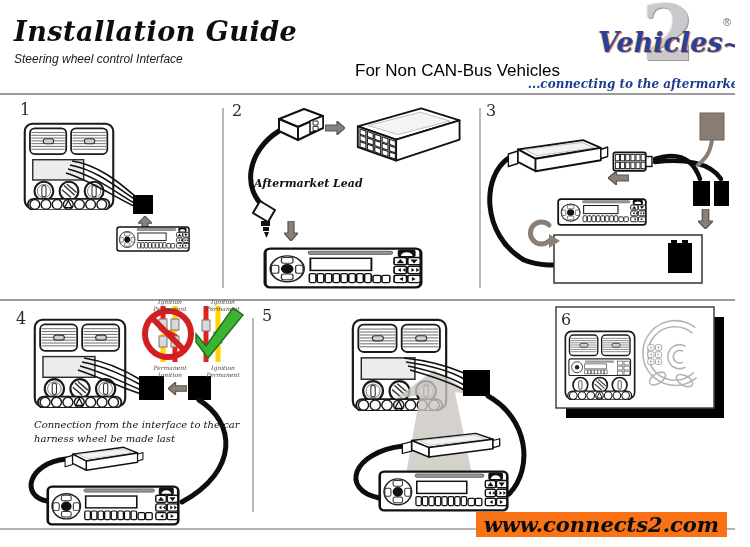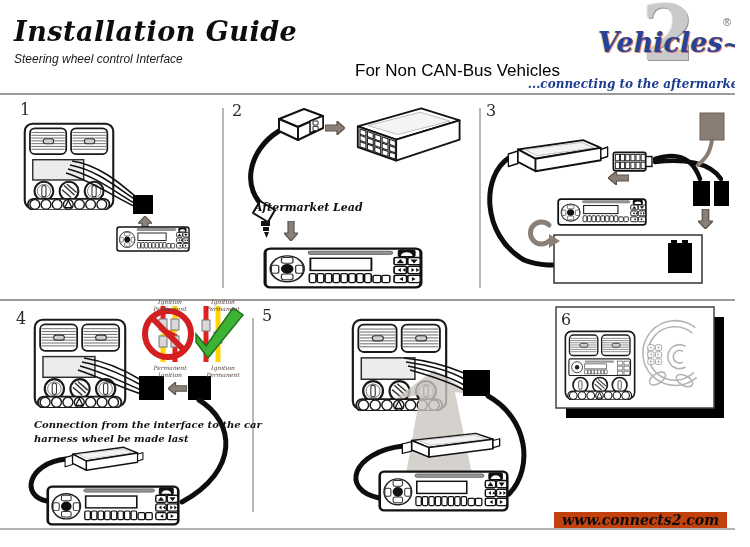--- a/index.html
+++ b/index.html
@@ -22,28 +22,28 @@
   .logo-script{position:absolute;left:2px;top:24px;font-family:"DejaVu Serif",serif;font-weight:bold;
                font-style:italic;font-size:27px;color:#27429b;z-index:2;
                text-shadow:1px 1px 0 rgba(200,34,34,.55),-1px 0 0 rgba(221,187,0,.55);}
   .logo-swash{font-size:22px;}
   .logo-reg{position:absolute;left:127px;top:13px;font-size:11px;color:#6b6b6b;z-index:2;}
   .logo-tagline{position:absolute;right:4px;top:74px;font-family:"DejaVu Serif",serif;font-weight:bold;
                 font-style:italic;font-size:12px;color:#1c3d8e;z-index:2;white-space:nowrap;}
   
   .num{font-family:"DejaVu Serif",serif;font-size:16px;color:#2a2a2a;z-index:6;}
   .lead-label{left:254px;top:177px;font-family:"DejaVu Serif",serif;font-weight:bold;font-style:italic;
-              font-size:11px;color:#111;z-index:6;margin-top:24px;}
-  .note{left:34px;top:418px;font-family:"DejaVu Serif",serif;font-weight:bold;font-style:italic;
+              font-size:11px;color:#111;z-index:6;}
+  .note{left:34px;top:418px;font-family:"DejaVu Serif",serif;font-weight:normal;font-style:italic;
         font-size:10px;color:#111;line-height:1.35;z-index:6;white-space:nowrap;}
   .wlabel{font-family:"DejaVu Serif",serif;font-style:italic;font-size:6px;color:#54423a;
           width:54px;text-align:center;z-index:6;}
   
   .website{right:8px;top:512px;font-family:"DejaVu Serif",serif;font-weight:bold;font-style:italic;
-           font-size:14px;color:#0d0d0d;background:#c2410c;padding:0 8px;z-index:6;}
+           font-size:21px;color:#0d0d0d;background:#f97316;padding:0 8px;z-index:6;}
   svg.panel{position:absolute;z-index:2;}
 </style>
 </head>
 <body>
 
 <div class="page">
 
   <svg width="0" height="0" style="position:absolute" aria-hidden="true">
     <defs>
       <symbol id="dash" viewBox="0 0 132 126" preserveAspectRatio="none">

